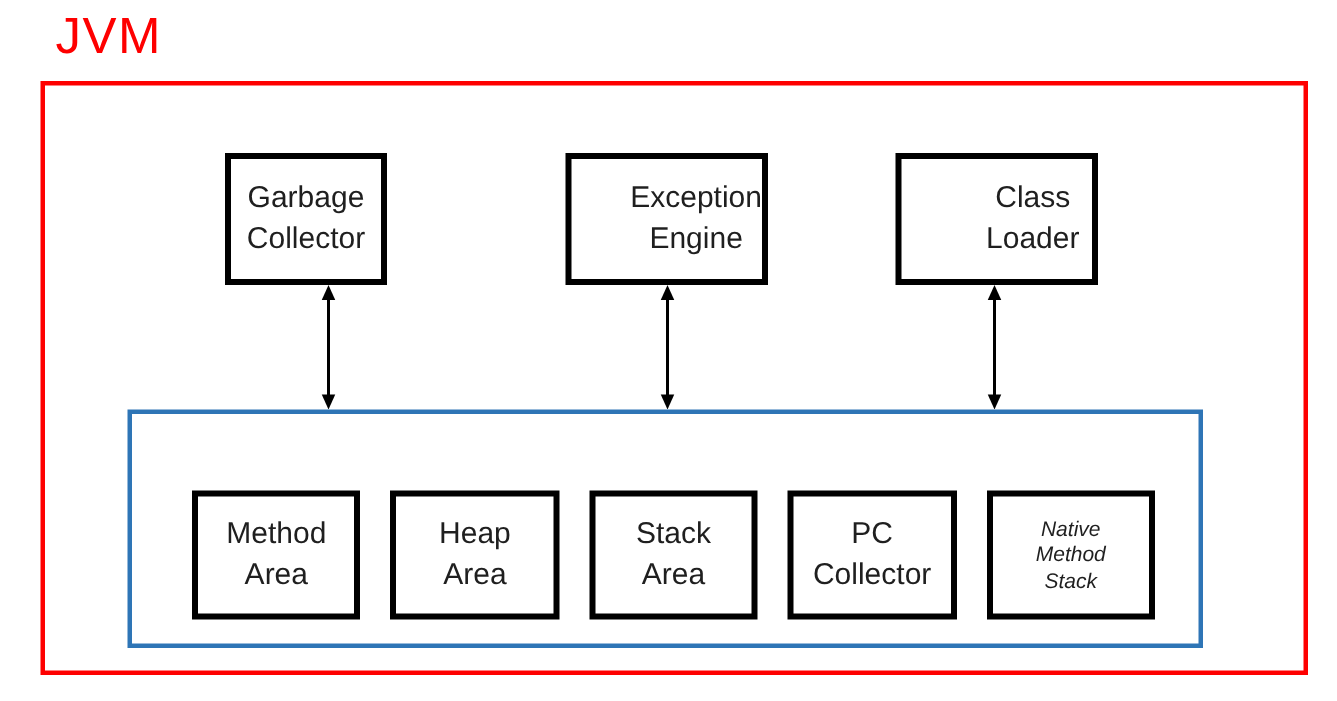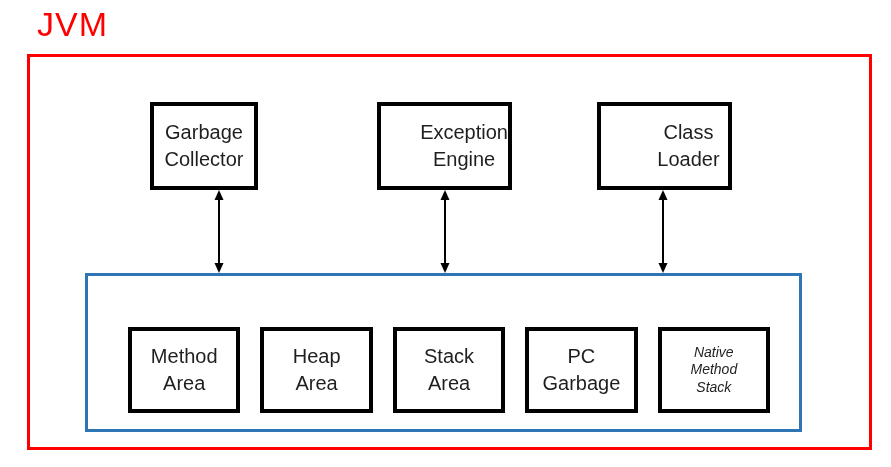--- a/index.html
+++ b/index.html
@@ -158,21 +158,21 @@
       <div class="memory-box">
         <span class="label">Heap
 Area</span>
       </div>
       <div class="memory-box">
         <span class="label">Stack
 Area</span>
       </div>
       <div class="memory-box">
         <span class="label">PC
-Garbage</span>
+Collector</span>
       </div>
       <div class="memory-box small">
         <span class="label">Native
 Method
 Stack</span>
       </div>
     </div>
   </div>
 
 </div>

